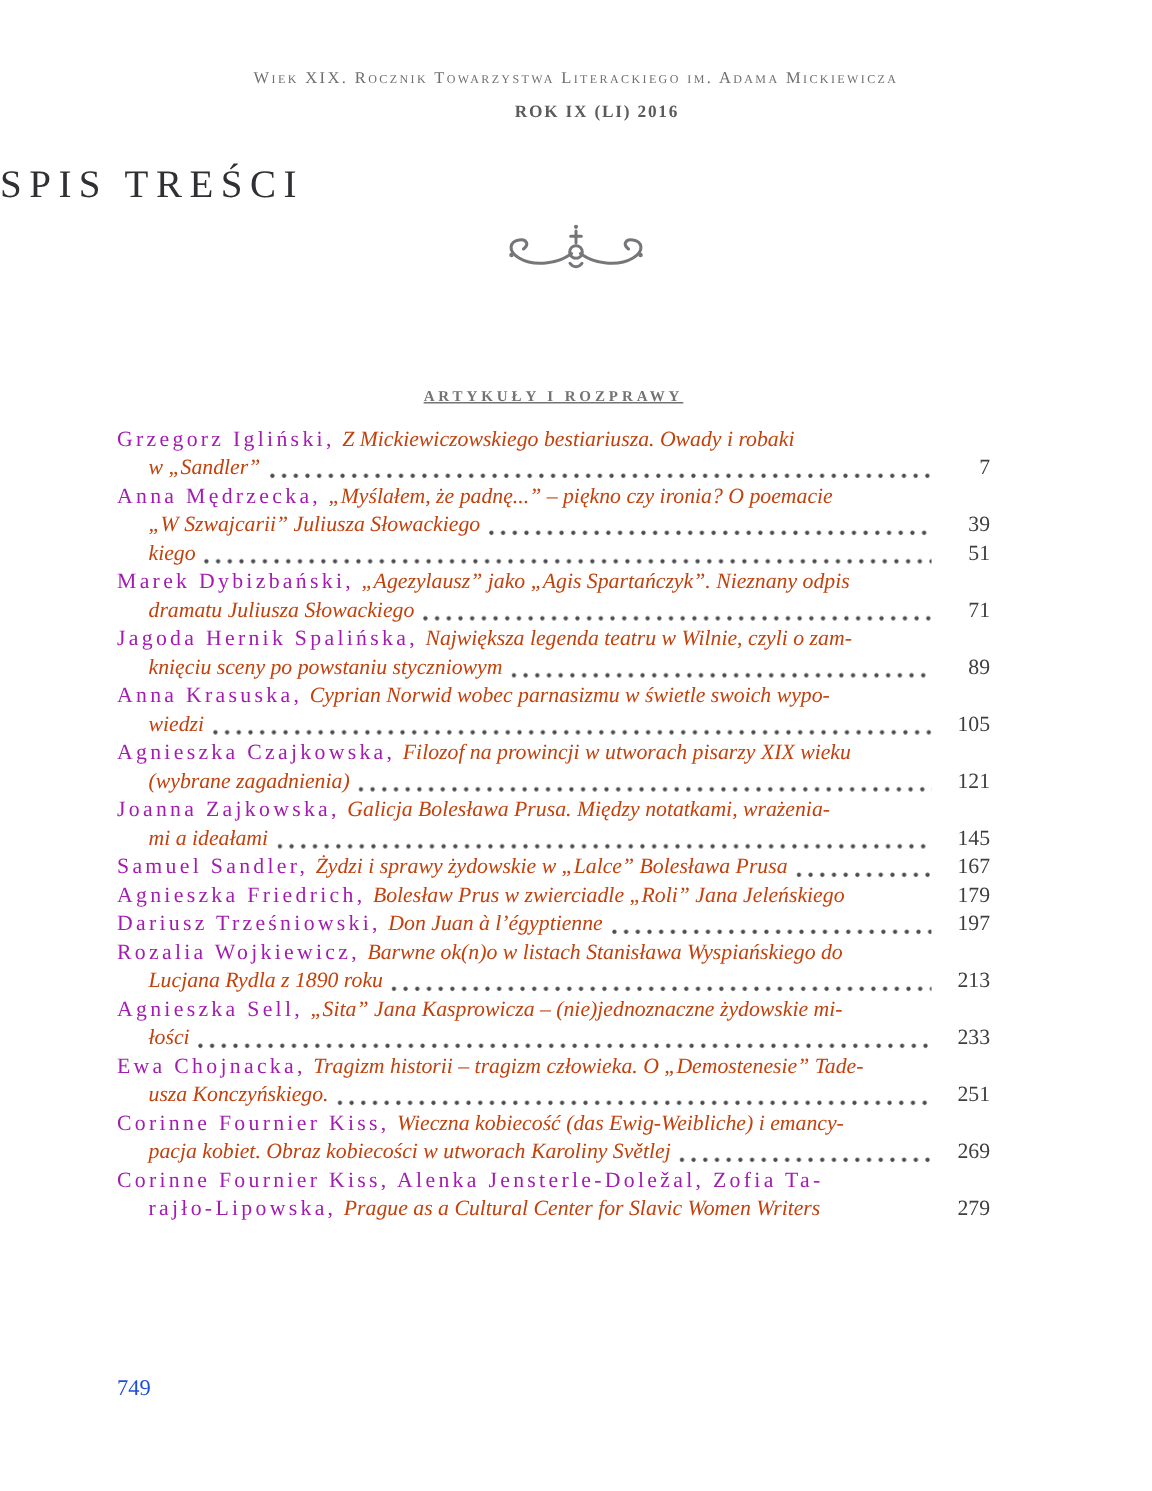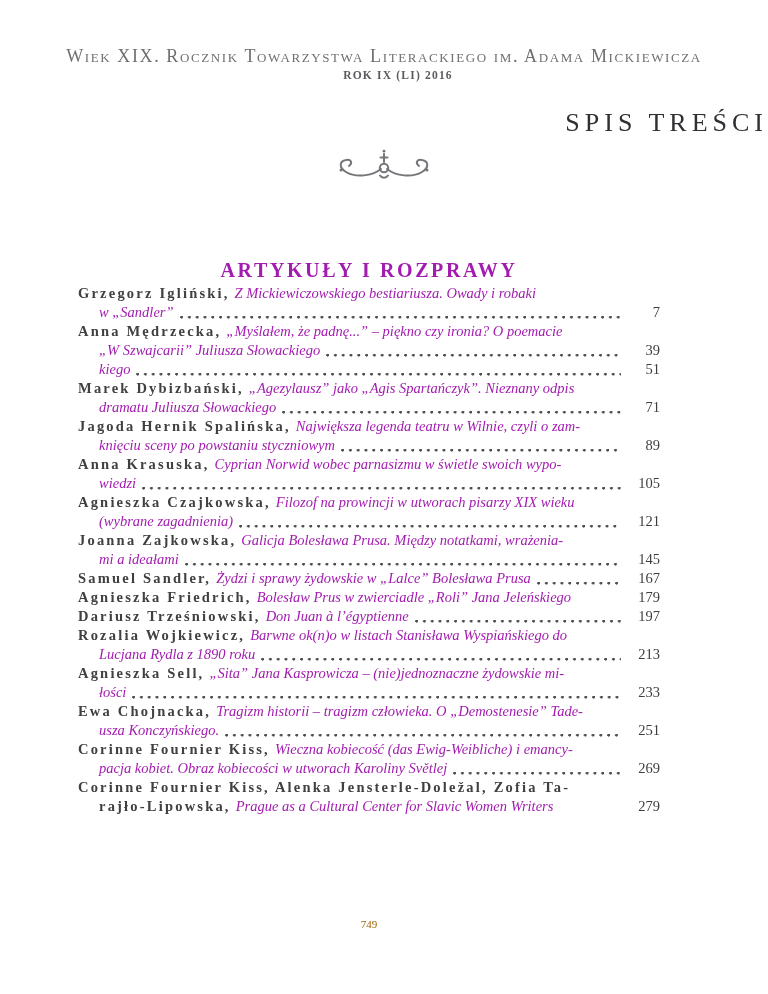--- a/index.html
+++ b/index.html
@@ -9,78 +9,78 @@
     font-family: "Liberation Serif", "DejaVu Serif", serif;
     color: #3e3e41;
     overflow: hidden;
   }
   .page { position: relative; width: 768px; height: 994px; background: #ffffff; }
 
   .journal-line {
     position: absolute; top: 46px; left: 0; width: 768px;
     text-align: center;
     font-variant: small-caps;
-    font-size: 18px; letter-spacing: 1.6px;
+    font-size: 11px; letter-spacing: 1.6px;
     color: #6f6f73;
   }
   .volume-line {
     position: absolute; top: 69px; left: 0; width: 768px;
     text-align: center;
     font-size: 11.5px; letter-spacing: 1.2px; font-weight: 600;
     color: #5b5b5f;
     margin-left: 14px;
   }
   .page-title {
     position: absolute; top: 108px; left: 0; width: 768px;
     margin: 0;
-    text-align: right;
+    text-align: left;
     font-size: 26px; font-weight: 400; letter-spacing: 5px;
     color: #303034;
   }
   .ornament-wrap {
     position: absolute; top: 148px; left: 0; width: 768px;
     text-align: center;
   }
   .ornament-wrap svg { display: inline-block; }
 
   .section-heading {
     position: absolute; top: 259px; left: 78px; width: 582px;
     margin: 0;
     text-align: center;
-    font-size: 20px; font-weight: 700; letter-spacing: 2.6px;
-    color: #a21caf;
+    font-size: 10px; font-weight: 700; letter-spacing: 2.6px;
+    color: #737373;
+    text-decoration: underline;
   }
 
   .toc {
     position: absolute; top: 284px; left: 78px; width: 582px;
   }
   .line {
     display: flex;
     white-space: nowrap;
     line-height: 19px;
     font-size: 14.5px;
   }
   .line.indent { padding-left: 21px; }
-  .name  { flex: 0 0 auto; letter-spacing: 2.2px; color: #404040; font-weight: bold; }
+  .name  { flex: 0 0 auto; letter-spacing: 2.2px; color: #a21caf; }
   .name:not(:empty) { margin-right: 5px; }
-  .title { flex: 0 1 auto; font-style: italic; color: #a21caf; min-width: 0; }
+  .title { flex: 0 1 auto; font-style: italic; color: #c2410c; min-width: 0; }
   .dots {
     flex: 1 1 0; min-width: 0;
     margin: 0 3px 0 6px;
     background-image: radial-gradient(circle at 1.6px 14.2px, #4c4c50 1.1px, rgba(0,0,0,0) 1.7px);
     background-size: 7.8px 19px;
     background-repeat: repeat-x;
   }
   .dots.no-dots { background-image: none; }
   .page-num { flex: 0 0 36px; text-align: right; color: #3e3e41; }
 
   .folio {
     position: absolute; top: 918px; left: 78px; width: 582px;
-    text-align: center;
-    font-size: 11px; color: #a16207;
+    font-size: 15px; color: #1d4ed8;
   }
 </style>
 </head>
 <body>
 
 <div class="page">
 
   <div class="journal-line">Wiek XIX. Rocznik Towarzystwa Literackiego im. Adama Mickiewicza</div>
   <div class="volume-line">ROK IX (LI) 2016</div>
 

